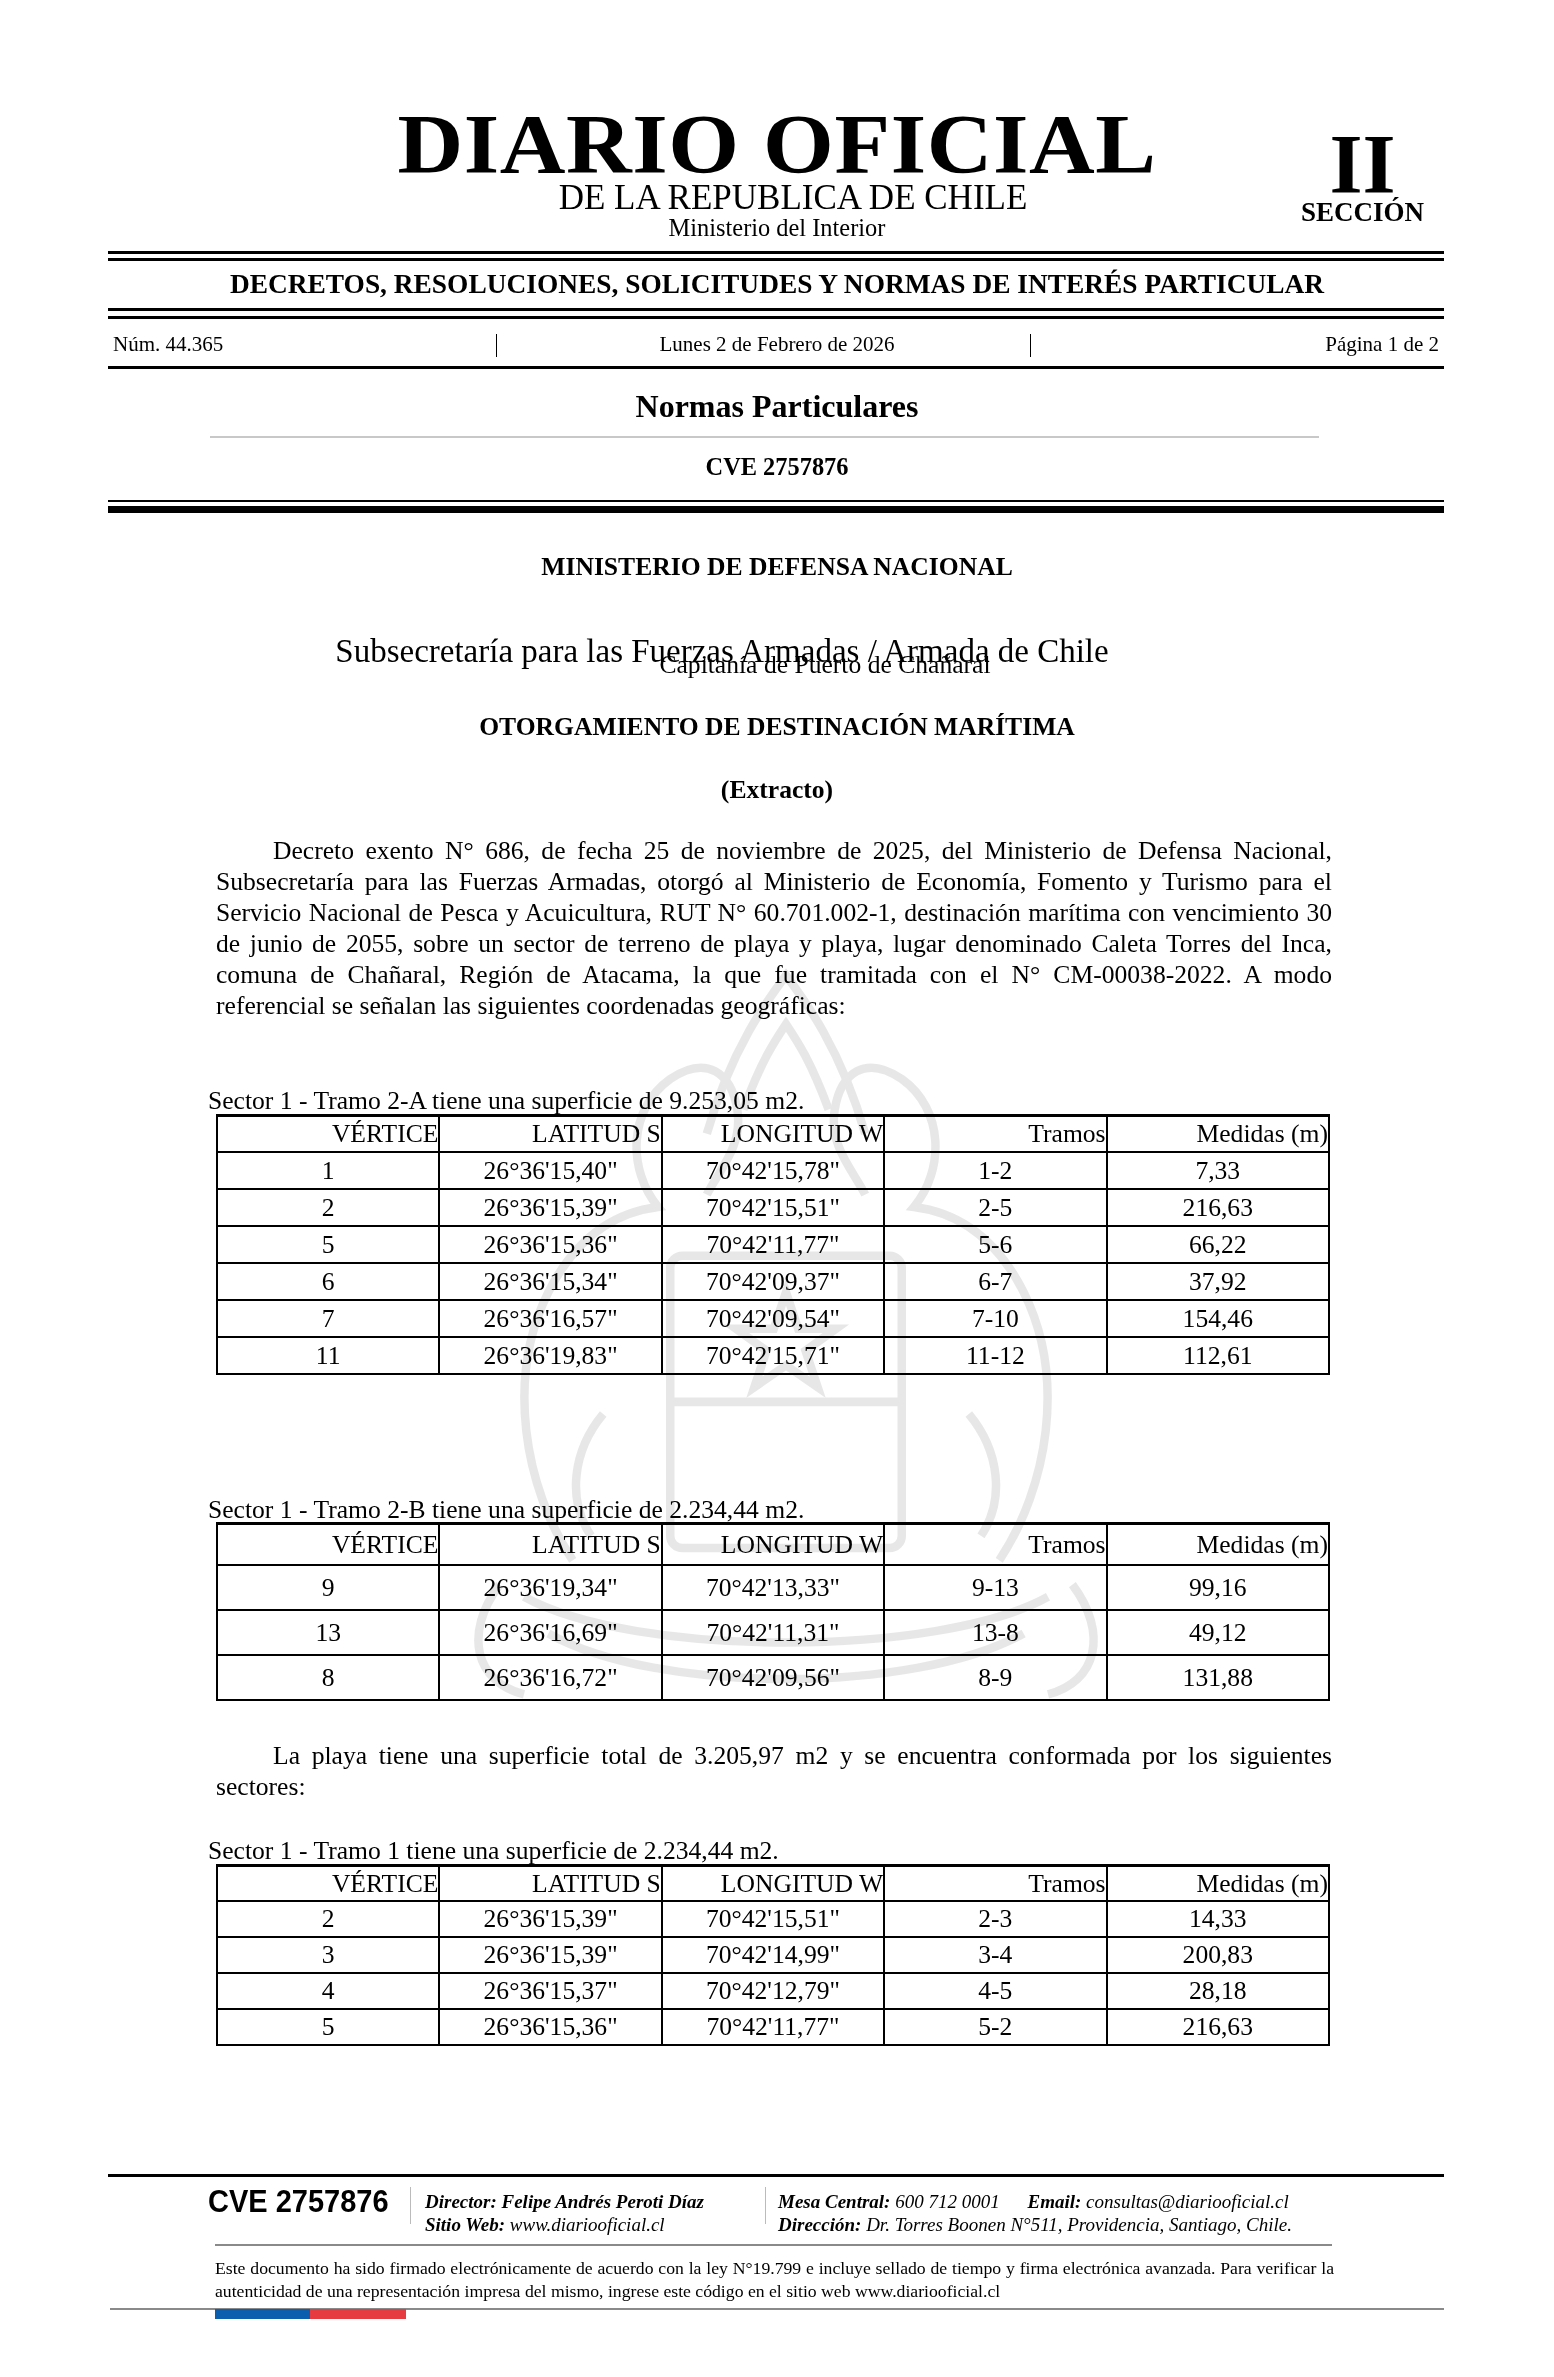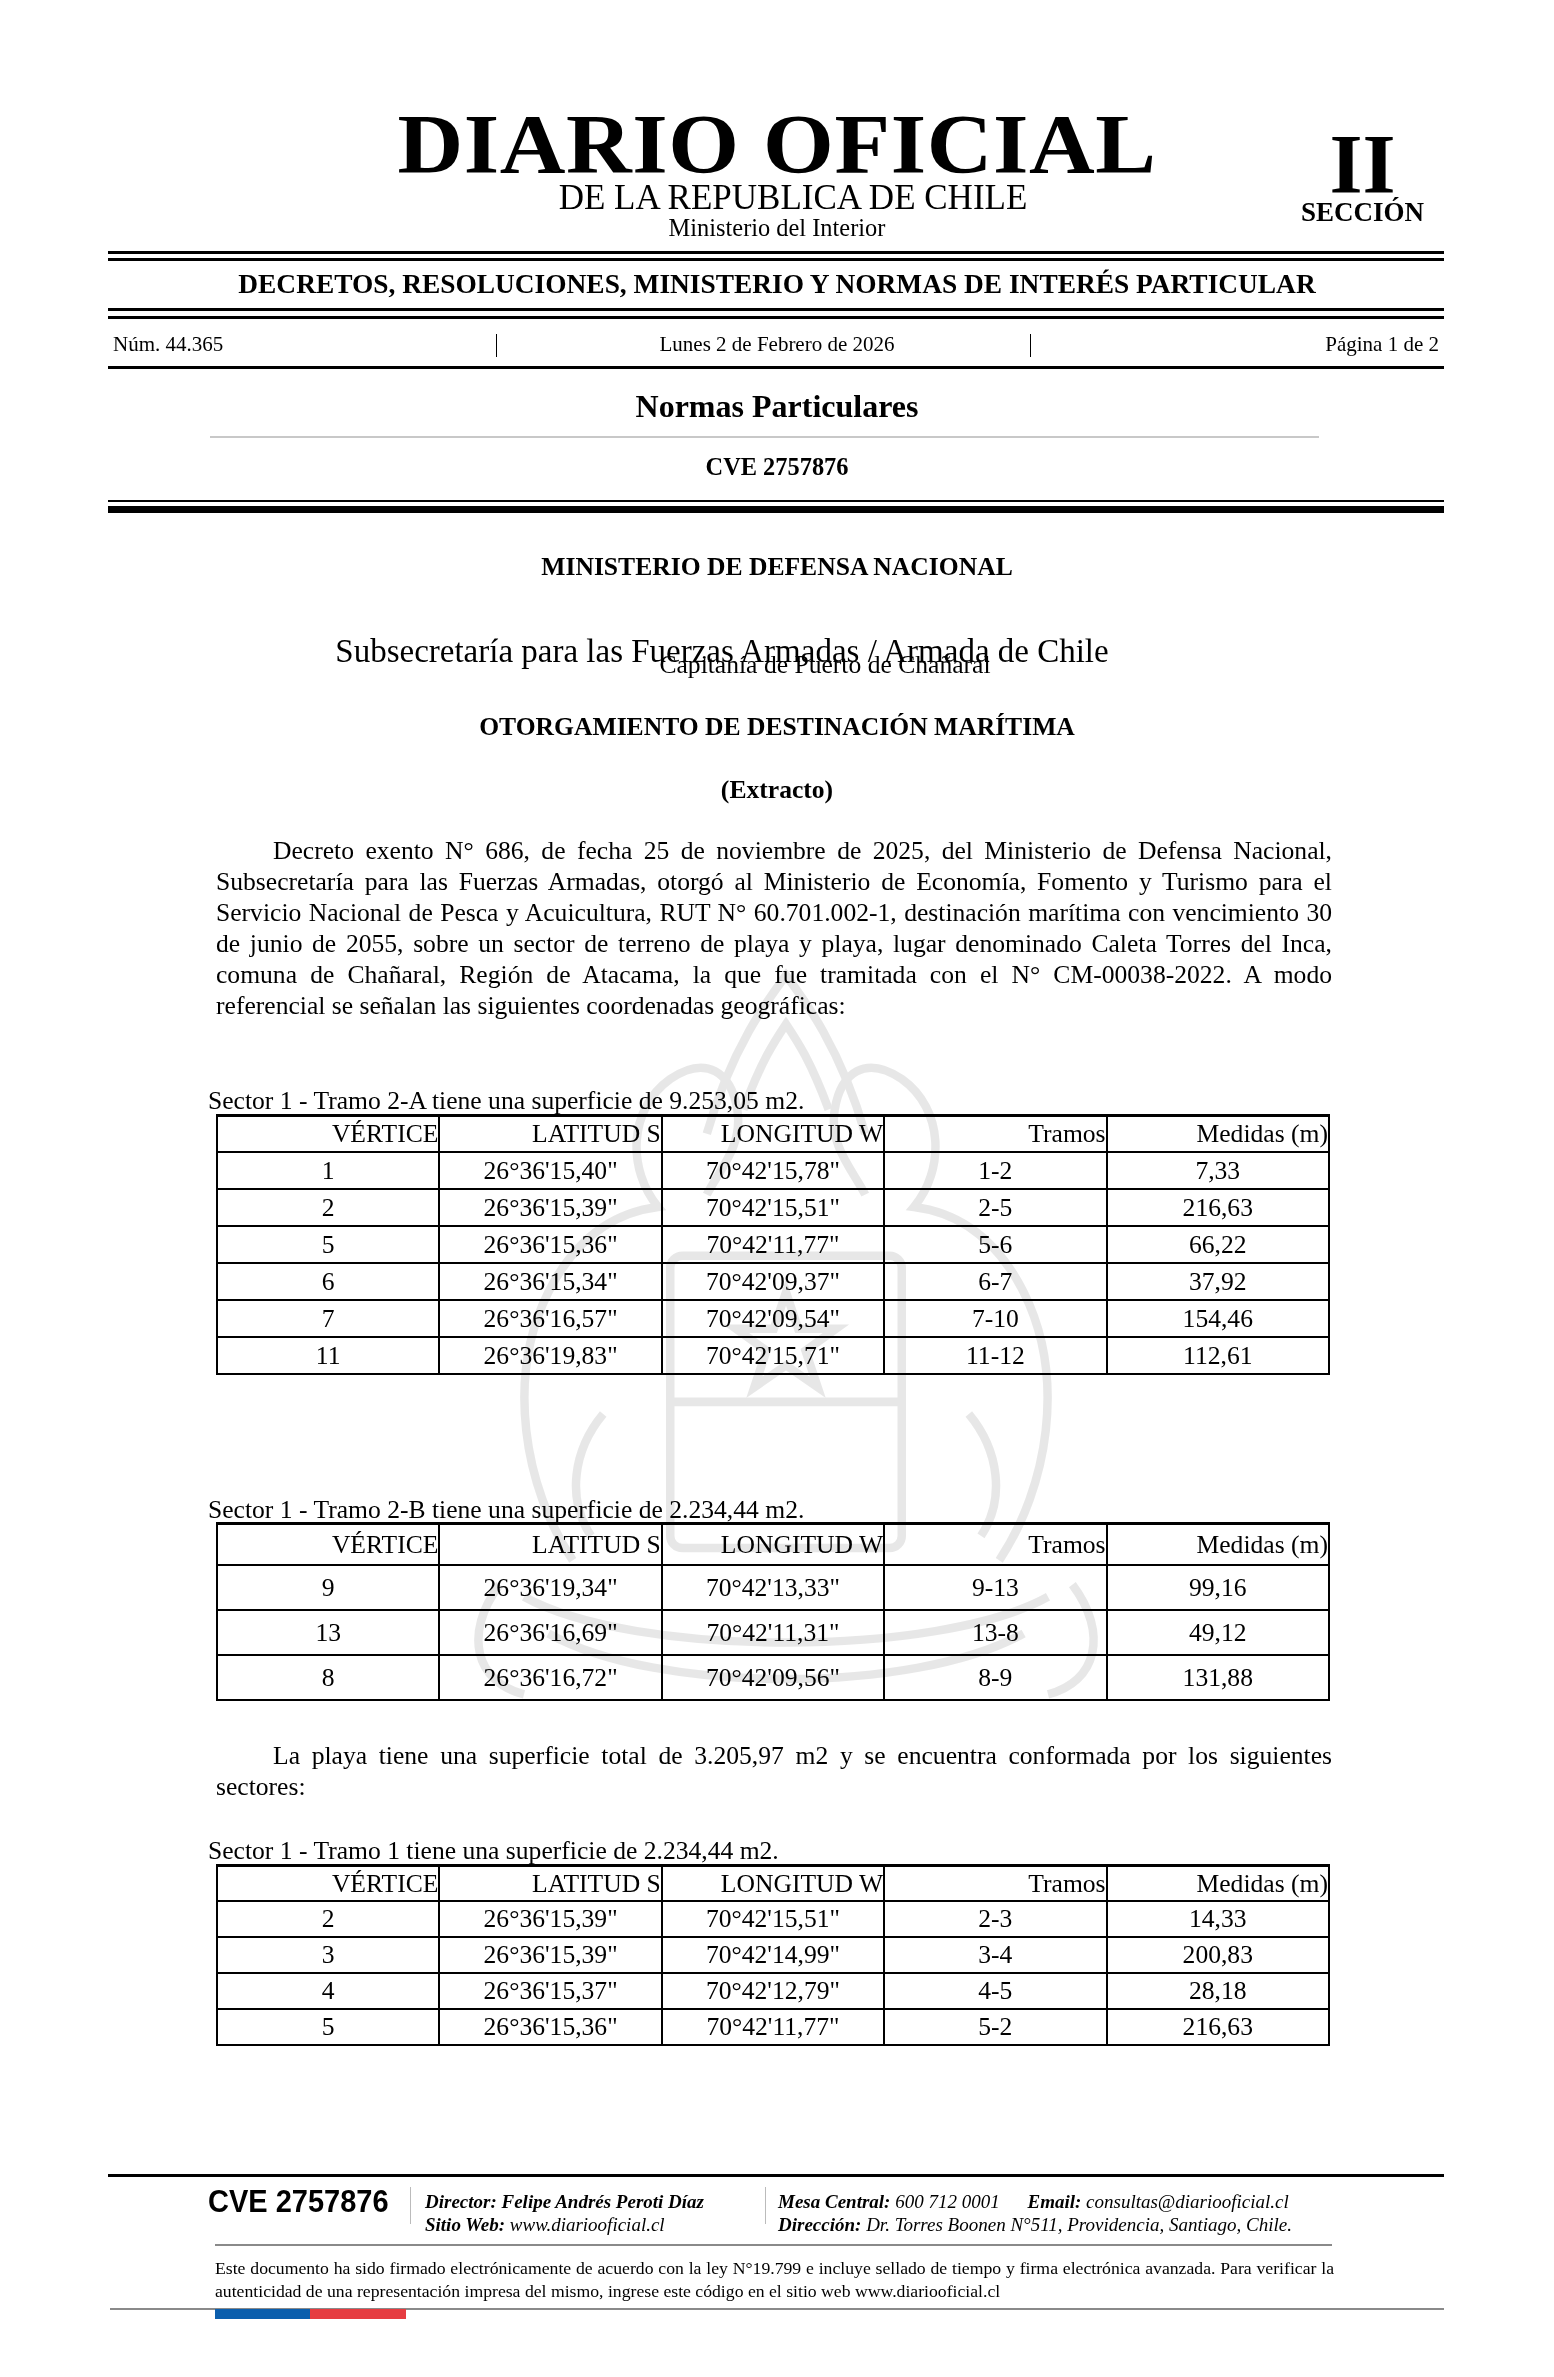--- a/index.html
+++ b/index.html
@@ -87,21 +87,21 @@
 
 <div class="abs title center">DIARIO OFICIAL</div>
 <div class="abs subtitle center">DE LA REPUBLICA DE CHILE</div>
 <div class="abs ministerio center">Ministerio del Interior</div>
 <div class="abs sec-num">II</div>
 <div class="abs sec-label">SECCIÓN</div>
 
 <div class="rule" style="left:108px; width:1336px; top:251px; height:3px;"></div>
 <div class="rule" style="left:108px; width:1336px; top:258px; height:3px;"></div>
 
-<div class="abs section-heading center">DECRETOS, RESOLUCIONES, MINISTERIO Y NORMAS DE INTERÉS PARTICULAR</div>
+<div class="abs section-heading center">DECRETOS, RESOLUCIONES, SOLICITUDES Y NORMAS DE INTERÉS PARTICULAR</div>
 
 <div class="rule" style="left:108px; width:1336px; top:308px; height:3px;"></div>
 <div class="rule" style="left:108px; width:1336px; top:316px; height:3px;"></div>
 
 <div class="abs meta-row meta-num">Núm. 44.365</div>
 <div class="vbar" style="left:496px;"></div>
 <div class="abs meta-row meta-date">Lunes 2 de Febrero de 2026</div>
 <div class="vbar" style="left:1030px;"></div>
 <div class="abs meta-row" style="right:115px;">Página 1 de 2</div>
 <div class="rule" style="left:108px; width:1336px; top:366px; height:3px;"></div>

